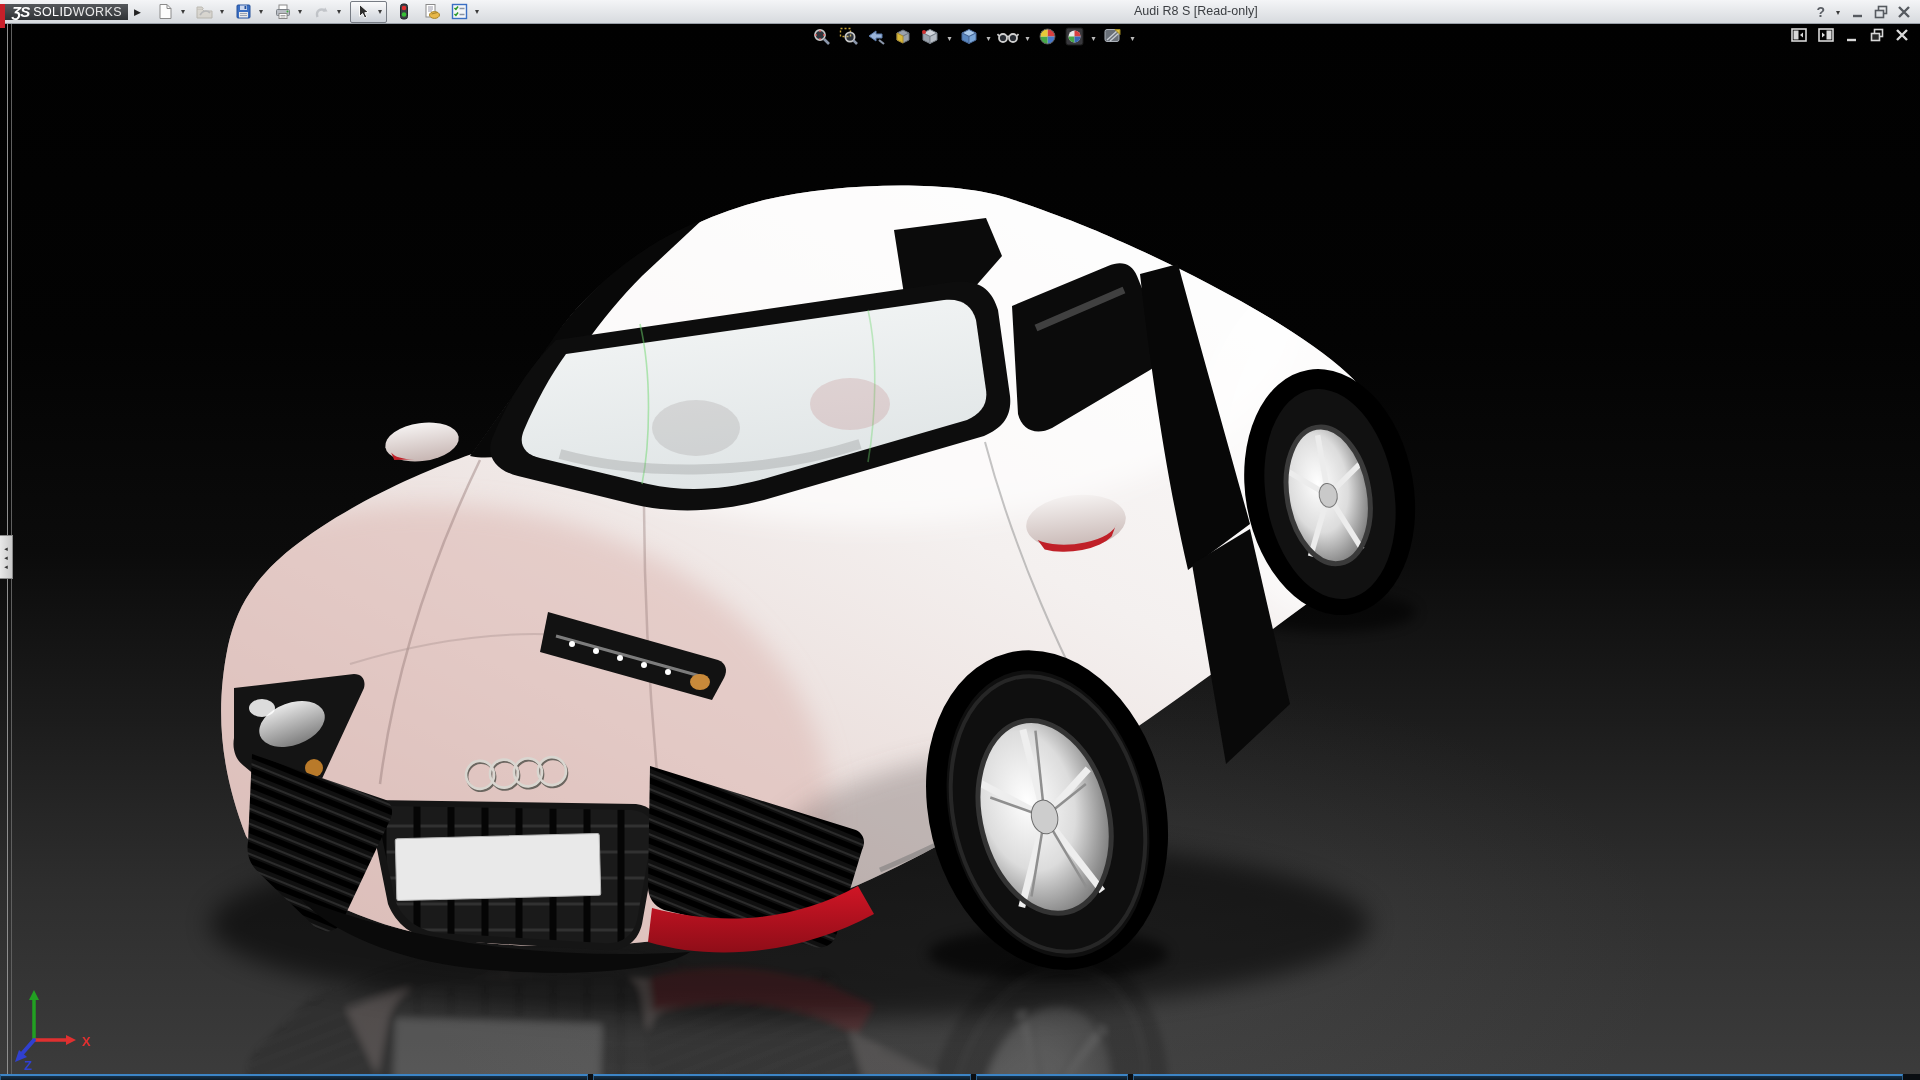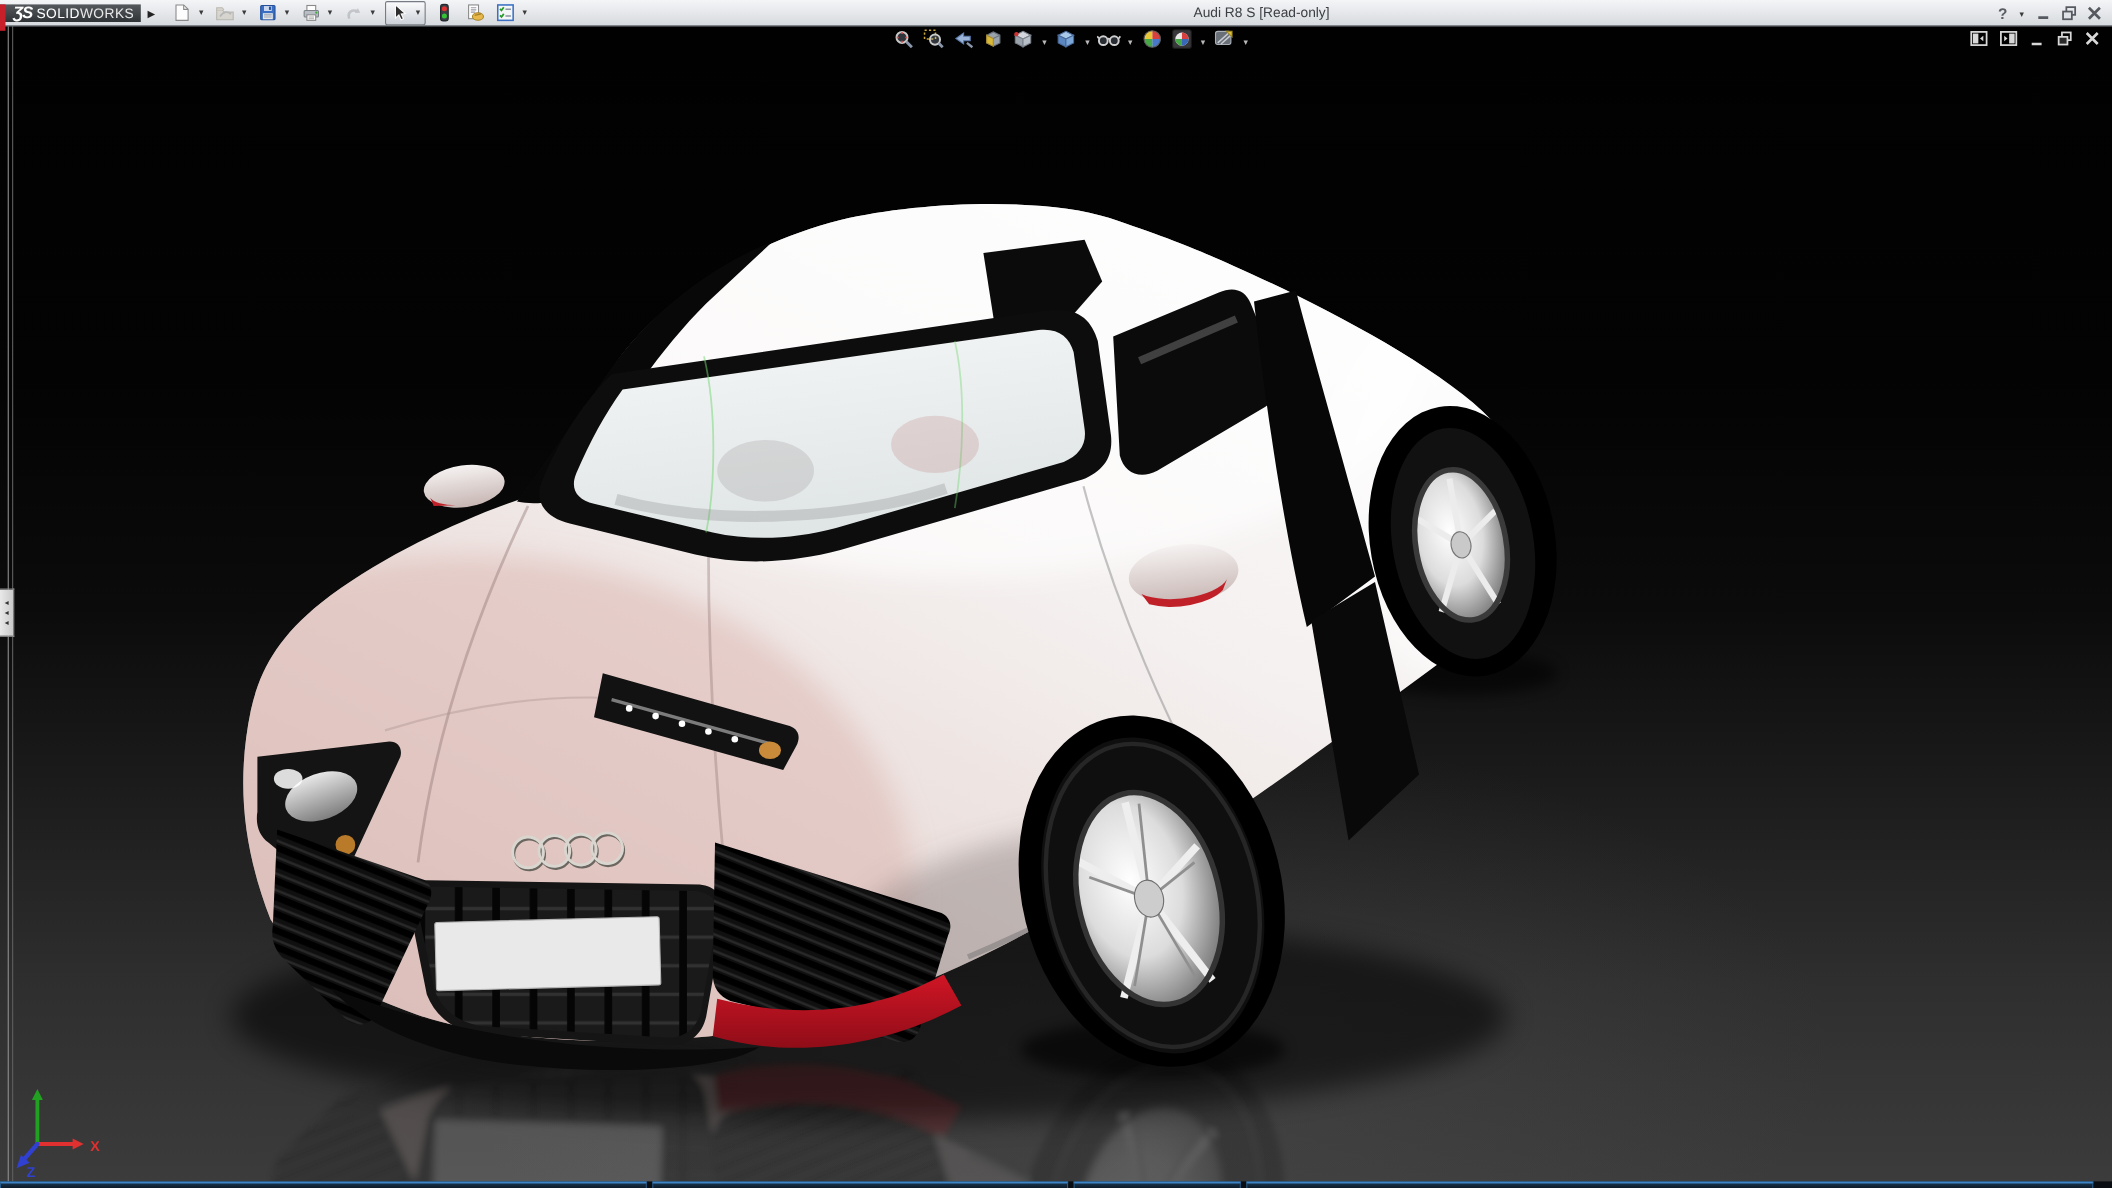--- a/index.html
+++ b/index.html
@@ -22,21 +22,21 @@
 
   #main-toolbar { display:flex; align-items:center; margin-left:8px; height:24px; }
   .tbtn { width:22px; height:20px; display:flex; align-items:center; justify-content:center; margin-left:6px; }
   .tbtn svg { display:block; }
   .tbtn.disabled { opacity:.5; filter:grayscale(.6); }
   .dd { width:10px; text-align:center; font-size:8px; color:#3a3a3a; margin-left:1px; cursor:default; }
   .tool-active { display:flex; align-items:center; border:1px solid #777c84;
     background:linear-gradient(#fbfbfc,#ccd1d8); border-radius:2px; height:22px; margin-left:6px; padding:0 1px; }
   .tool-active .tbtn { margin-left:0; }
 
-  #window-title { position:absolute; left:1085px; top:4px; font-size:12.5px; color:#3b3e42; white-space:nowrap; }
+  #window-title { position:absolute; left:1134px; top:4px; font-size:12.5px; color:#3b3e42; white-space:nowrap; }
 
   #titlebar-controls { position:absolute; right:8px; top:0; height:24px; display:flex; align-items:center; gap:7px; }
   #help-glyph { font-size:14px; color:#5a5e64; font-weight:bold; }
   .tb-ctl svg { display:block; }
 
   
   #viewport { position:absolute; left:0; top:24px; width:1920px; height:1056px;
     background:linear-gradient(180deg,#010101 0%,#030303 30%,#0b0b0b 50%,#1c1c1c 66%,#2e2e2e 82%,#3c3c3c 100%); }
   #viewport-glow { position:absolute; left:0; top:0; width:100%; height:100%;
     background:radial-gradient(900px 420px at 54% 88%, rgba(110,110,110,.20), rgba(0,0,0,0) 70%); }

